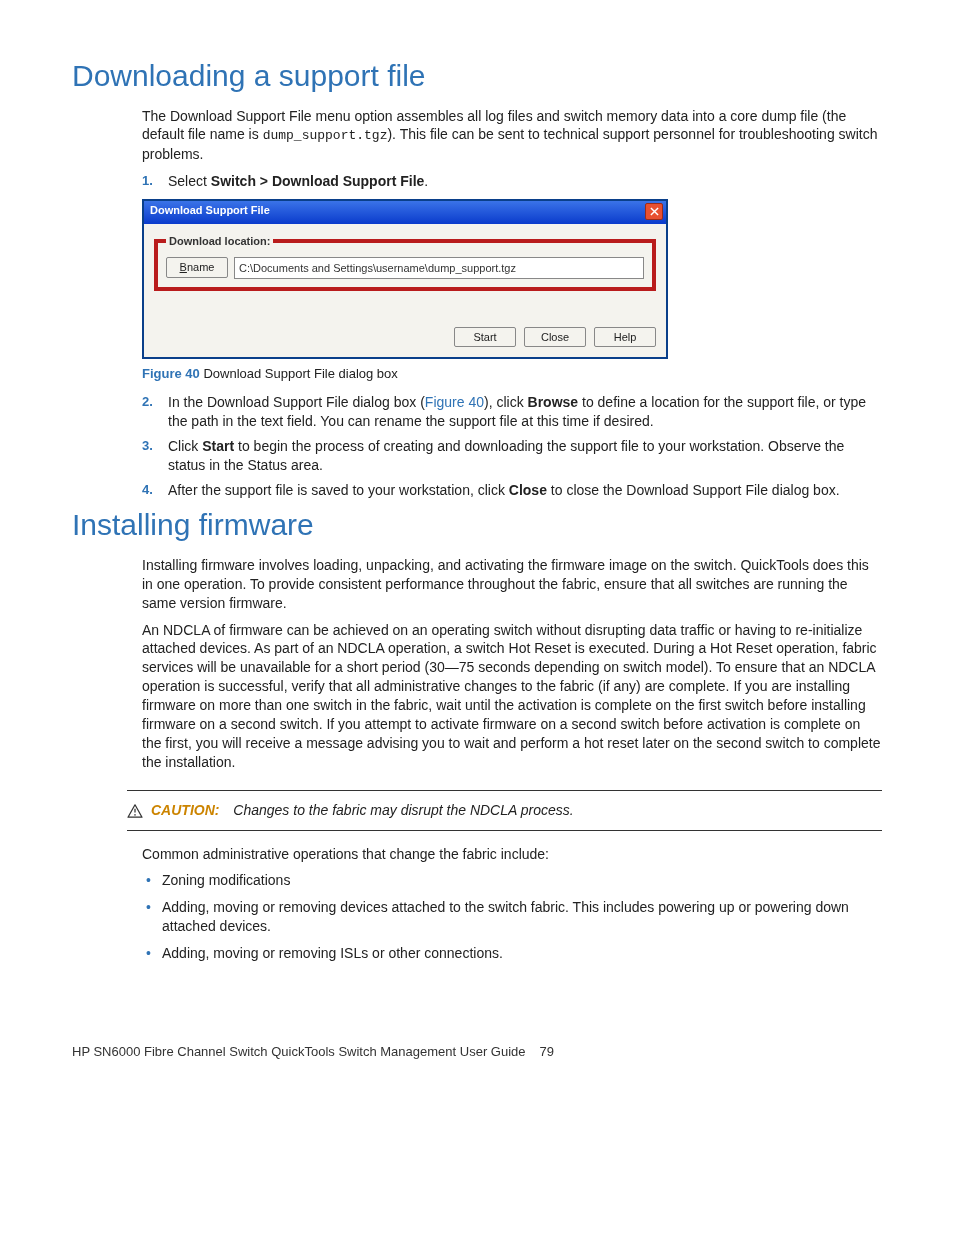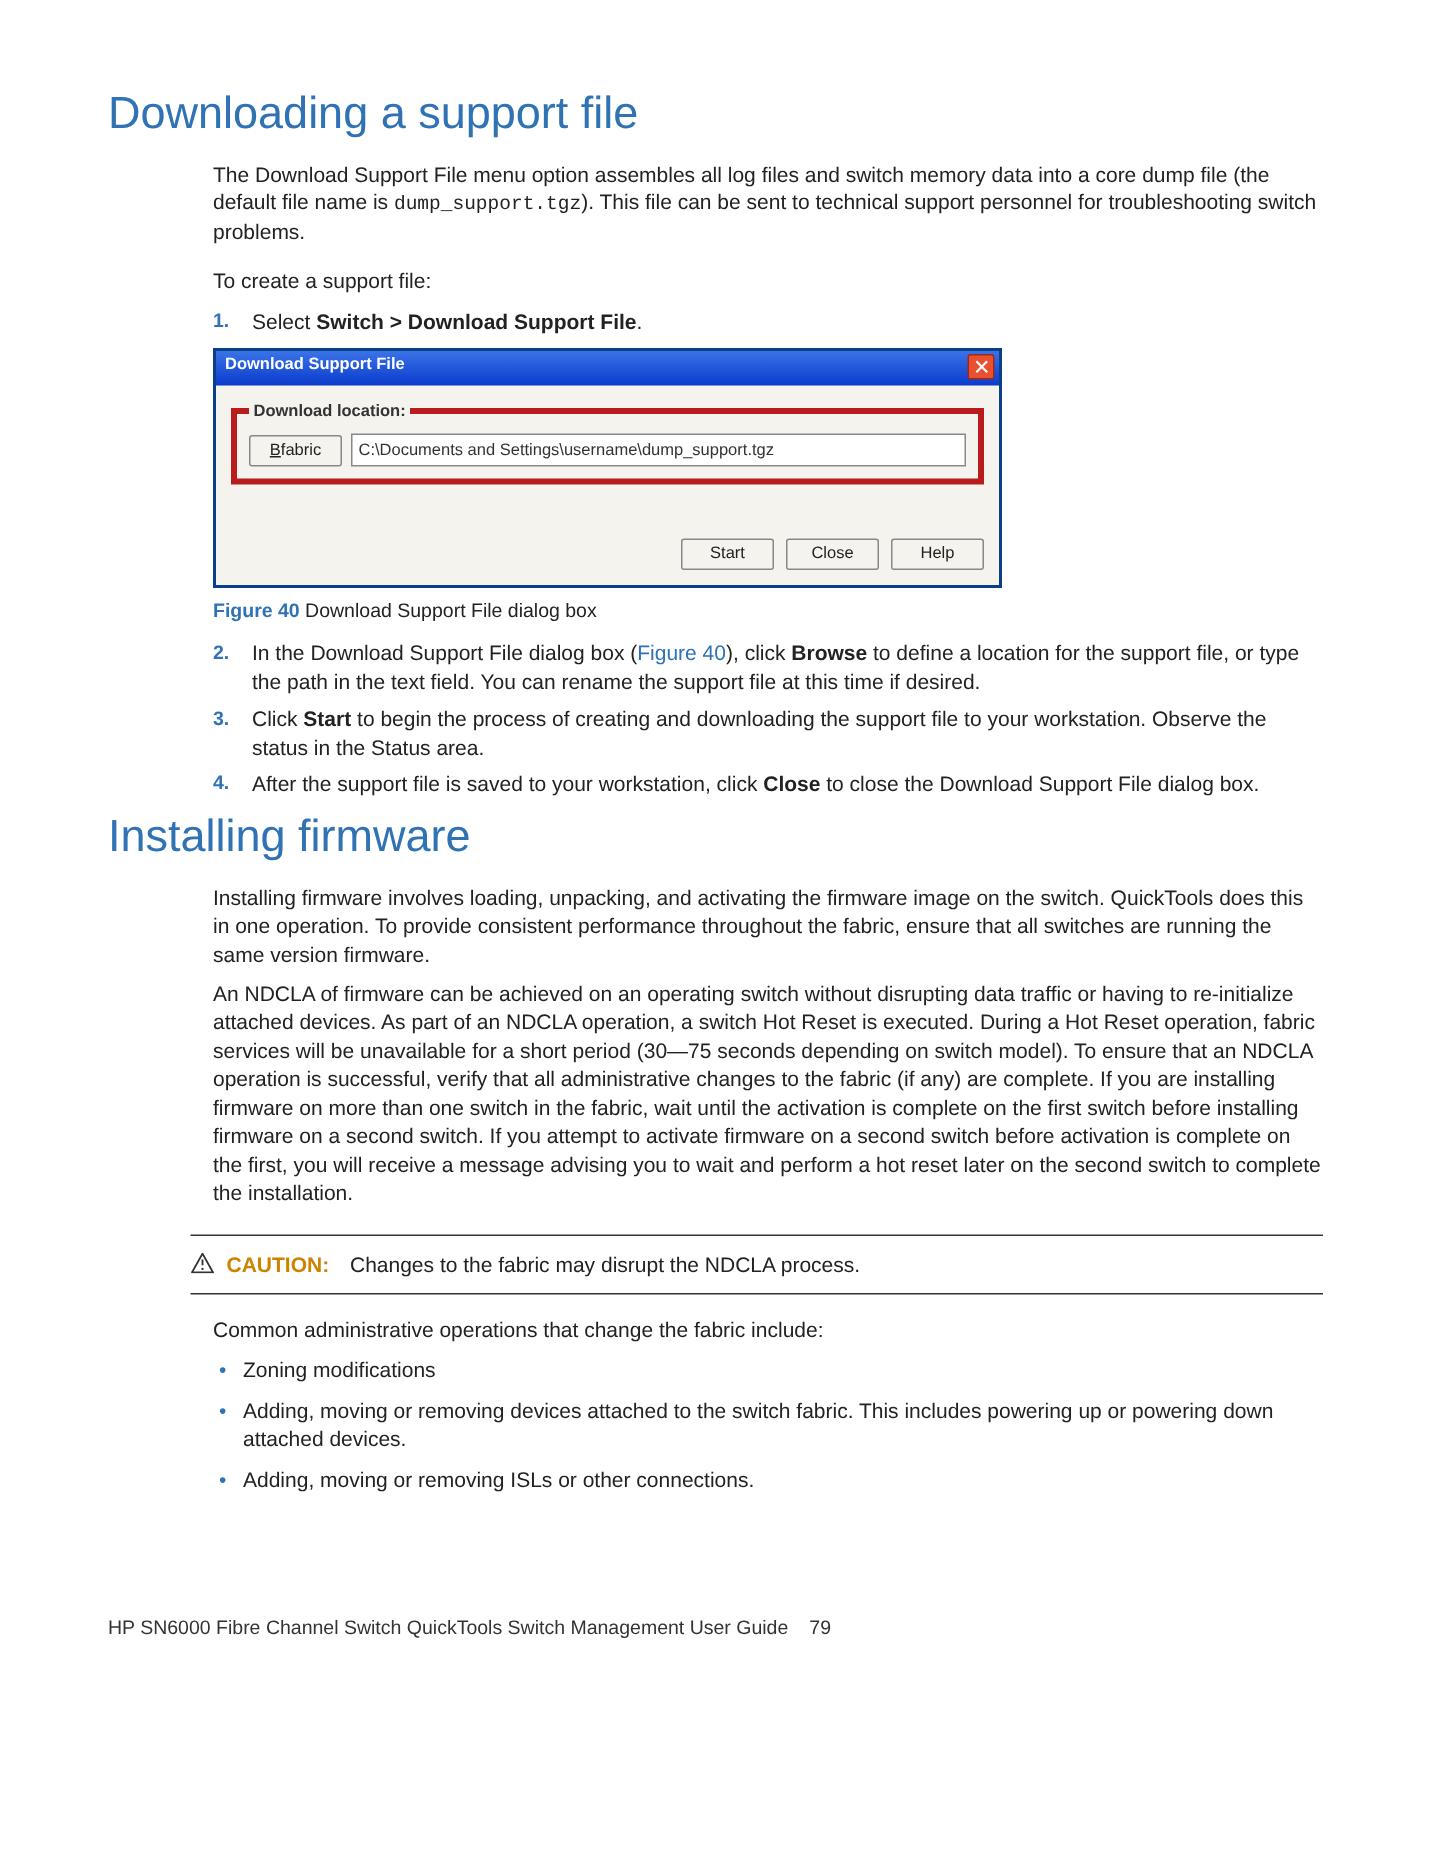--- a/index.html
+++ b/index.html
@@ -59,21 +59,21 @@
   .path-field {
     flex: 1; background: #fff; border: 1px solid #888; padding: 2px 4px;
     font-size: 11px; color: #333; height: 16px; line-height: 16px;
   }
   .status-box { height: 90px; background: #f4f3ee; }
   .dlg-footer { display: flex; justify-content: flex-end; gap: 8px; padding: 6px 10px 10px 10px; }
 
   
   .caution-wrap { margin: 18px 0 14px 0; }
   .rule { border: none; border-top: 1px solid #333; margin: 2px 0; }
-  .caution-row { display: flex; align-items: flex-start; gap: 8px; padding: 8px 0 8px 0; }
+  .caution-row { display: flex; align-items: center; gap: 8px; padding: 8px 0 8px 0; font-style: italic; }
   .caution-icon { width: 16px; height: 14px; margin-top: 1px; flex-shrink: 0; }
   .caution-label { color: #cc8400; font-weight: bold; margin-right: 10px; }
 
   ul.bullets { list-style: none; padding-left: 0; margin: 6px 0; }
   ul.bullets > li { position: relative; padding-left: 20px; margin-bottom: 8px; }
   ul.bullets > li::before { content: "•"; position: absolute; left: 4px; top: 0; color: #2f73b5; font-size: 14px; }
 
   .footer {
     margin-top: 80px; display: flex; gap: 14px;
     font-size: 13px; color: #333;
@@ -82,21 +82,20 @@
 </head>
 <body>
 
 <h1>Downloading a support file</h1>
 
 <div class="indented">
   <p>
     <span>The Download Support File menu option assembles all log files and switch memory data into a core dump file (the default file name is </span><span class="mono">dump_support.tgz</span><span>). This file can be sent to technical support personnel for troubleshooting switch problems.</span>
   </p>
 
-  <p class="instruction">To create a support file:</p>
 
   <ol class="steps">
     <li>
       <span class="num">1.</span>
       <span>Select </span><span class="bold">Switch &gt; Download Support File</span><span>.</span>
     </li>
   </ol>
 
   <div class="dialog">
     <div class="dlg-titlebar">
@@ -104,21 +103,21 @@
       <div class="dlg-close">
         <svg viewBox="0 0 10 10">
             <path d="M1 1 L9 9 M9 1 L1 9" stroke="#fff" stroke-width="1.6"></path>
           </svg>
       </div>
     </div>
     <div class="dlg-body">
       <fieldset>
         <legend>Download location:</legend>
         <div class="dl-row">
-          <div class="btn" style="min-width:60px;"><span style="text-decoration:underline;">B</span><span>fabric</span></div>
+          <div class="btn" style="min-width:60px;"><span style="text-decoration:underline;">B</span><span>name</span></div>
           <div class="path-field">C:\Documents and Settings\username\dump_support.tgz</div>
         </div>
       </fieldset>
     </div>
     <div class="dlg-footer">
       <div class="btn">Start</div>
       <div class="btn">Close</div>
       <div class="btn">Help</div>
     </div>
   </div>

